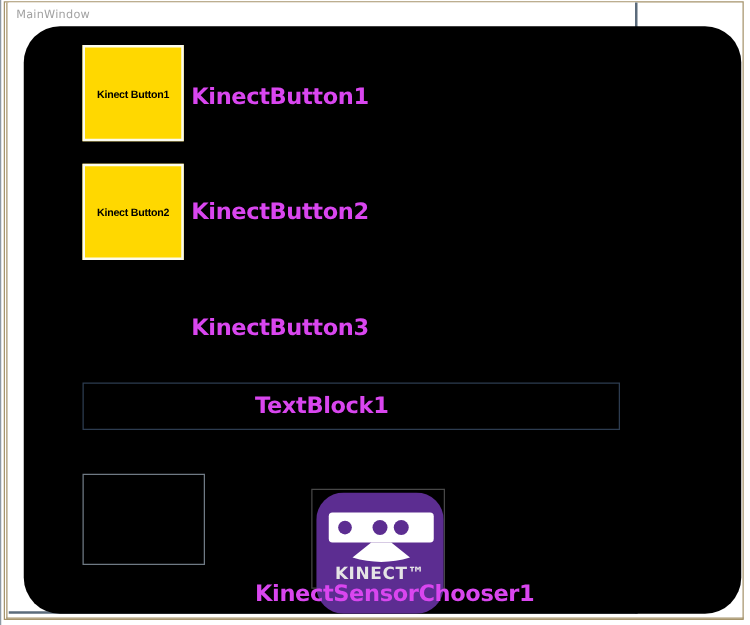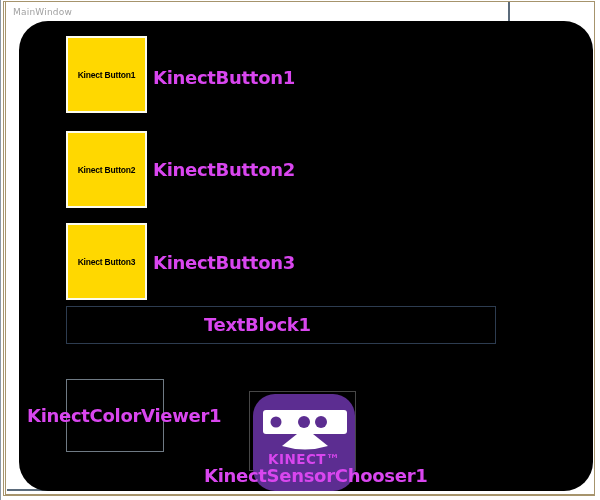--- a/index.html
+++ b/index.html
@@ -68,21 +68,21 @@
   .icon-bounds {
     position:absolute; left:230px; top:370px; width:107px; height:80px;
     border:1px solid #474747; box-sizing:border-box;
   }
 
   
   .sensor-icon { position:absolute; left:234px; top:373px; width:102px; height:97px; }
   .sensor-icon svg { display:block; }
   .sensor-icon-text {
     position:absolute; left:0; top:58px; width:100%;
-    text-align:center; color:#d946ef; font-weight:bold; font-size:13.5px;
+    text-align:center; color:#e5e5e5; font-weight:bold; font-size:13.5px;
     letter-spacing:0.5px; line-height:14px;
   }
 </style>
 </head>
 <body>
 
 <div class="edge-gray-left"></div>
 <div class="frame-tan"></div>
 <div class="frame-tan-left2"></div>
 <div class="frame-tan-bottom2"></div>
@@ -91,28 +91,26 @@
   <div class="titlebar">MainWindow</div>
 
   <div class="client">
 
     <button class="kbtn kbtn1">Kinect Button1</button>
     <div class="klabel klabel1">KinectButton1</div>
 
     <button class="kbtn kbtn2">Kinect Button2</button>
     <div class="klabel klabel2">KinectButton2</div>
 
-    <button class="kbtn kbtn3">Kinect Button3</button>
     <div class="klabel klabel3">KinectButton3</div>
 
     <div class="textblock-box"></div>
     <div class="klabel klabel-textblock">TextBlock1</div>
 
     <div class="colorviewer-box"></div>
-    <div class="klabel klabel-colorviewer">KinectColorViewer1</div>
 
     <div class="icon-bounds"></div>
 
     <div class="sensor-icon">
       <svg width="102" height="97" viewBox="0 0 102 97" xmlns="http://www.w3.org/2000/svg">
         <rect x="0" y="0" width="102" height="97" rx="22" ry="22" fill="#5c2d91"></rect>
         <rect x="10" y="16" width="84" height="24" rx="3" ry="3" fill="#ffffff"></rect>
         <circle cx="23" cy="28" r="5.5" fill="#5c2d91"></circle>
         <circle cx="51" cy="28" r="6" fill="#5c2d91"></circle>
         <circle cx="68" cy="28" r="6" fill="#5c2d91"></circle>

